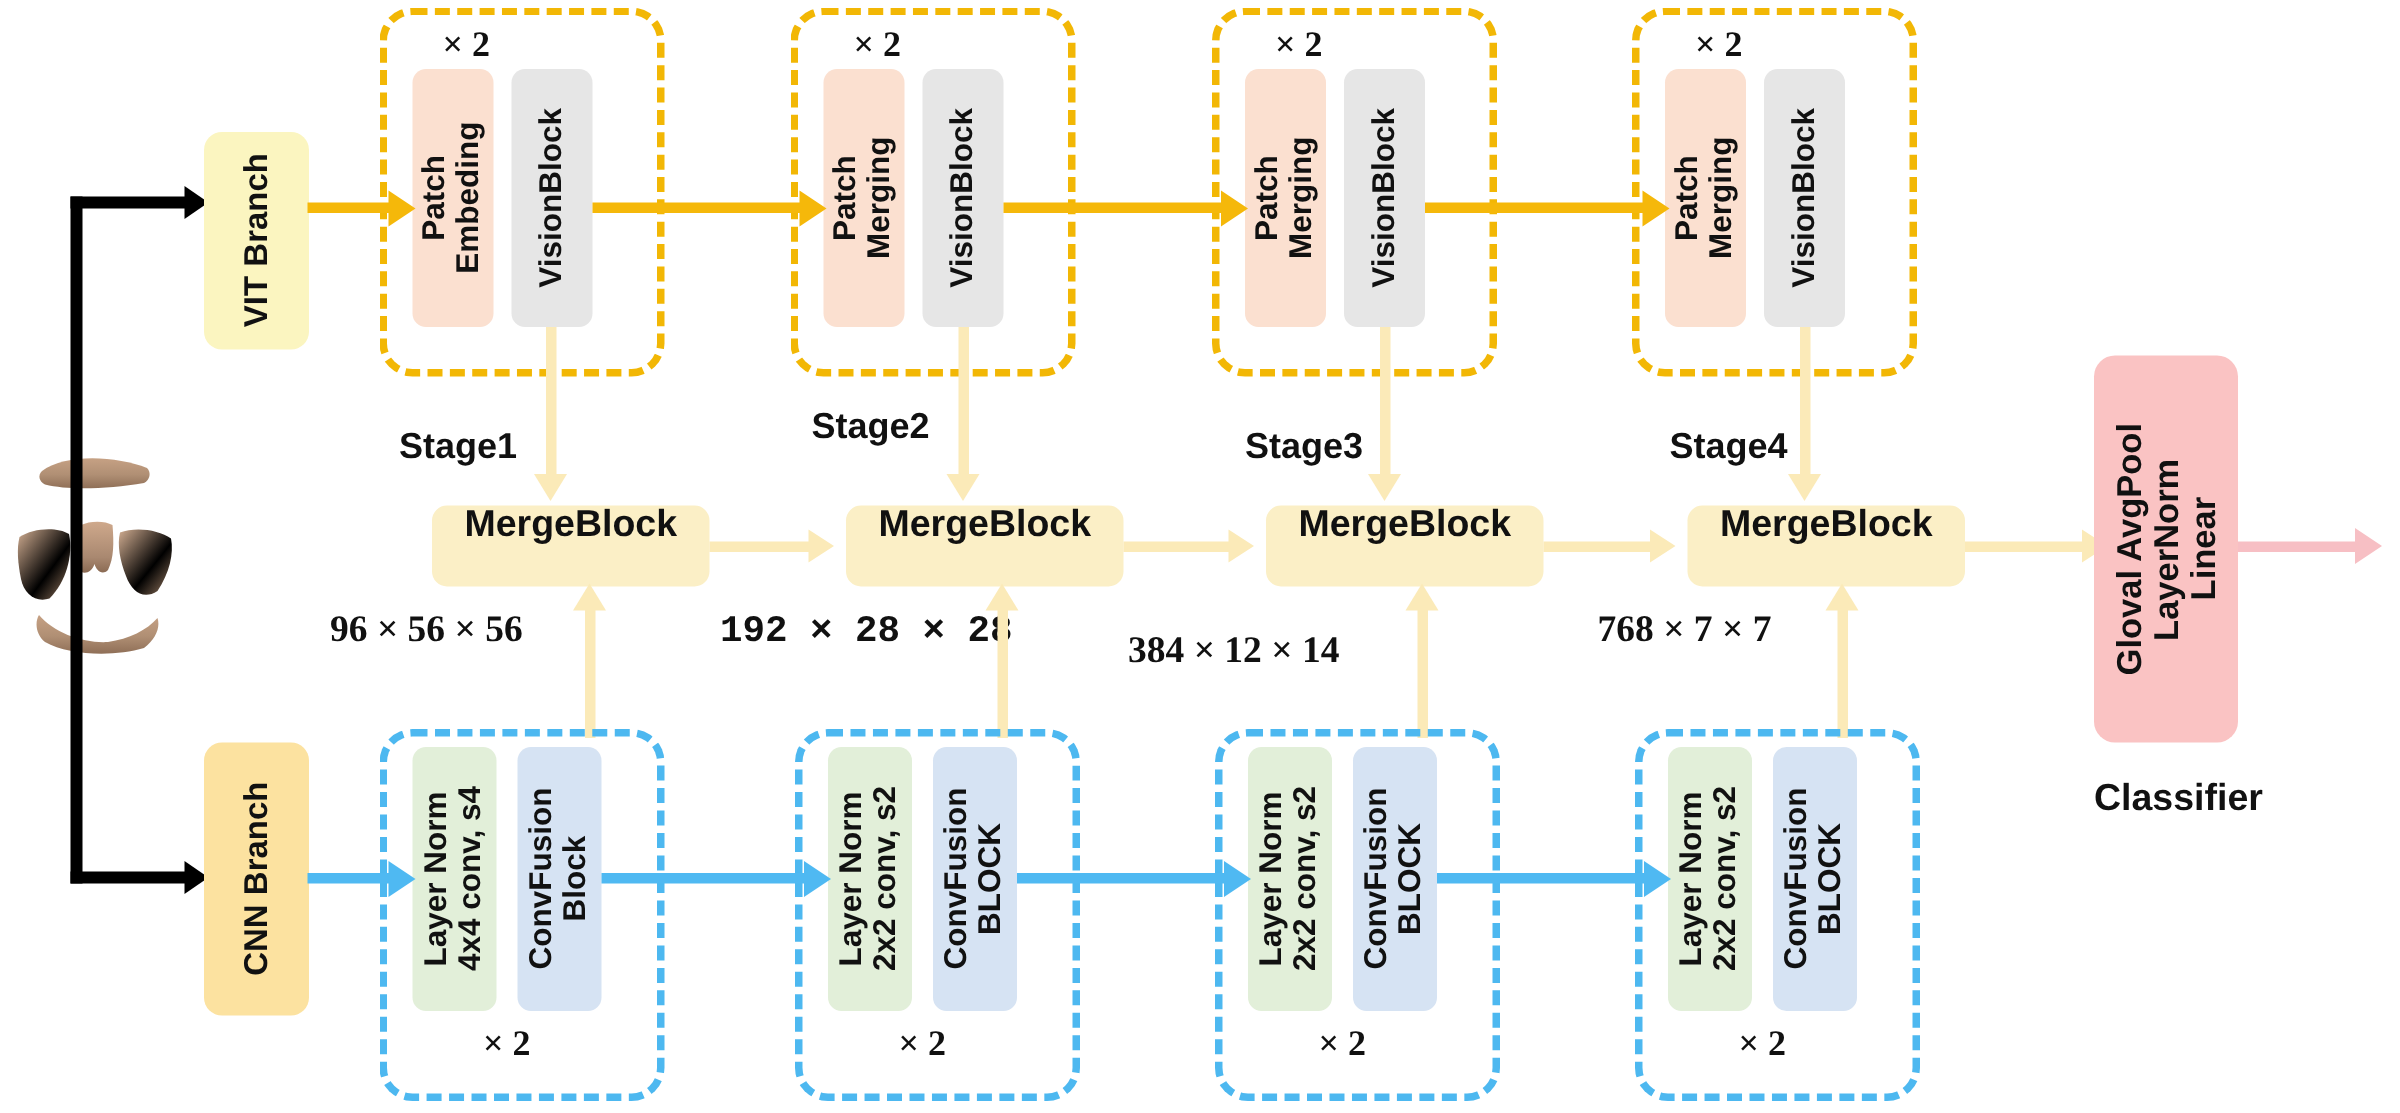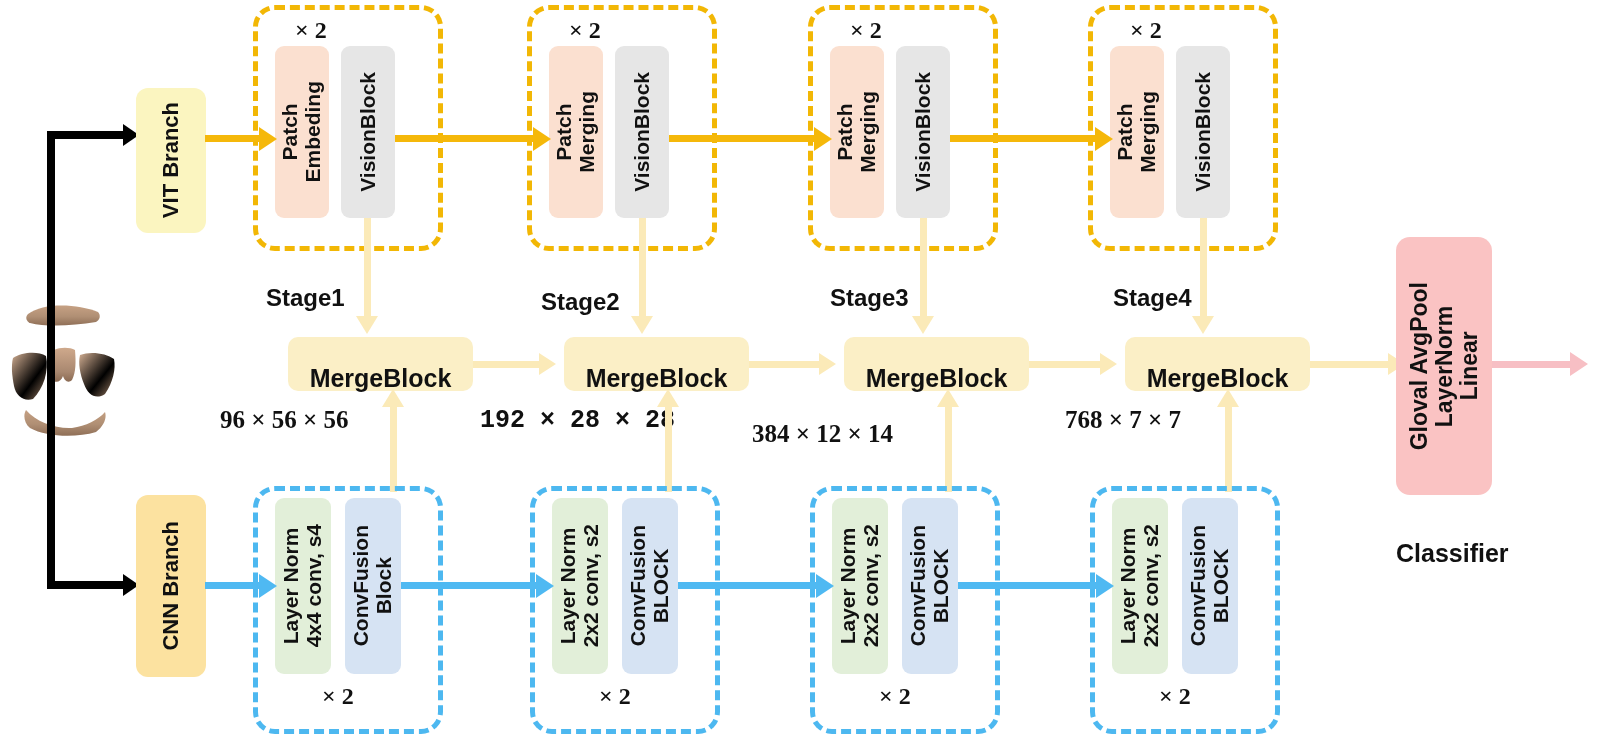--- a/index.html
+++ b/index.html
@@ -35,21 +35,21 @@
 
   
   .sub{position:absolute;border-radius:9px;}
   .sub .vtext{font-size:21px;}
   .patch{background:#FBE0D0;}
   .vision{background:#E6E6E6;}
   .lnorm{background:#E2EFD9;}
   .convfusion{background:#D6E3F3;}
 
   
-  .merge{position:absolute;background:#FBEFC6;border-radius:10px;display:flex;align-items:flex-end;justify-content:center;}
+  .merge{position:absolute;background:#FBEFC6;border-radius:10px;display:flex;align-items:flex-start;justify-content:center;}
   .merge .htext{font-size:25px;}
 
   
   .classifier{position:absolute;background:#FAC3C3;border-radius:14px;}
   .classifier .vtext{font-size:23px;}
 
   
   .label{position:absolute;color:#111;font-weight:700;white-space:nowrap;}
   .stage-label{font-size:24px;}
   .dim-label{font-family:"Liberation Serif",serif;font-size:25px;font-weight:700;}
@@ -182,21 +182,21 @@
   <div class="vline c-pale" style="left:639px;top:218px;height:100px;"></div>
   <div class="arrowhead" style="left:631px;top:316px;border-left:11px solid transparent;border-right:11px solid transparent;border-top:18px solid #FBEAB8;"></div>
 
   <div class="vline c-pale" style="left:920px;top:218px;height:100px;"></div>
   <div class="arrowhead" style="left:912px;top:316px;border-left:11px solid transparent;border-right:11px solid transparent;border-top:18px solid #FBEAB8;"></div>
 
   <div class="vline c-pale" style="left:1200px;top:218px;height:100px;"></div>
   <div class="arrowhead" style="left:1192px;top:316px;border-left:11px solid transparent;border-right:11px solid transparent;border-top:18px solid #FBEAB8;"></div>
 
   <div class="label stage-label" style="left:266px;top:284px;">Stage1</div>
-  <div class="label stage-label" style="left:541px;top:288px;">Stage2</div>
+  <div class="label stage-label" style="left:541px;top:271px;">Stage2</div>
   <div class="label stage-label" style="left:830px;top:284px;">Stage3</div>
   <div class="label stage-label" style="left:1113px;top:284px;">Stage4</div>
 
   <div class="merge" style="left:288px;top:337px;width:185px;height:54px;">
     <span class="htext">MergeBlock</span>
   </div>
   <div class="merge" style="left:564px;top:337px;width:185px;height:54px;">
     <span class="htext">MergeBlock</span>
   </div>
   <div class="merge" style="left:844px;top:337px;width:185px;height:54px;">
@@ -289,18 +289,18 @@
   <div class="arrowhead" style="left:816px;top:574px;border-top:12px solid transparent;border-bottom:12px solid transparent;border-left:18px solid #4FB9F2;"></div>
 
   <div class="hline c-blue" style="left:958px;top:582px;width:148px;"></div>
   <div class="arrowhead" style="left:1096px;top:574px;border-top:12px solid transparent;border-bottom:12px solid transparent;border-left:18px solid #4FB9F2;"></div>
 
   <div class="box classifier" style="left:1396px;top:237px;width:96px;height:258px;">
     <span class="vtext">Gloval AvgPool
 LayerNorm
 Linear</span>
   </div>
-  <div class="label classifier-label" style="left:1396px;top:539px;">Classifier</div>
+  <div class="label classifier-label" style="left:1396px;top:518px;">Classifier</div>
 
   <div class="hline c-pink" style="left:1492px;top:361px;width:84px;"></div>
   <div class="arrowhead" style="left:1570px;top:352px;border-top:12px solid transparent;border-bottom:12px solid transparent;border-left:18px solid #F7BFC4;"></div>
 
 </div>
 
 </body></html>

